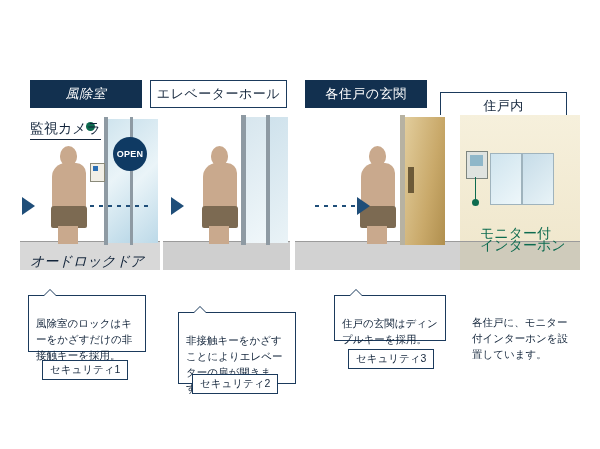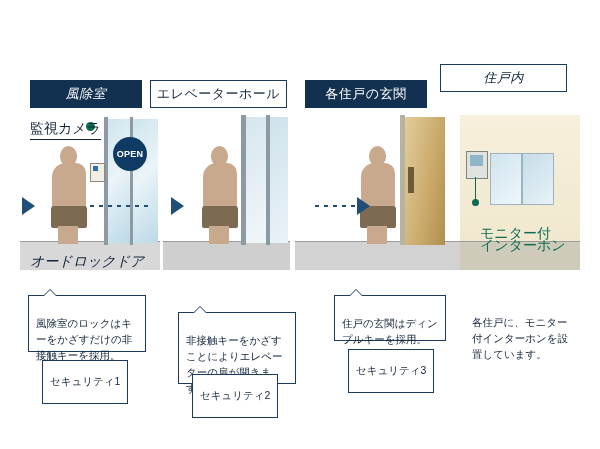--- a/index.html
+++ b/index.html
@@ -54,21 +54,21 @@
     position:absolute;top:-7px;left:14px;width:0;height:0;
     border-left:7px solid transparent;border-right:7px solid transparent;
     border-bottom:7px solid #1b3a5c;
   }
   .callout .pointer i{
     position:absolute;left:-6px;top:1px;width:0;height:0;
     border-left:6px solid transparent;border-right:6px solid transparent;
     border-bottom:6px solid #ffffff;
   }
   .seczone{position:absolute;border:1px solid #1b3a5c;background:#ffffff;
-    font-size:10.5px;color:#12243a;padding:14px 7px;white-space:nowrap;}
+    font-size:10.5px;color:#12243a;padding:2px 7px;white-space:nowrap;}
 
   
   .glass{position:absolute;background:linear-gradient(135deg,#cfe4ee 0%,#eaf4f8 45%,#bcd9e8 100%);}
   .frame{position:absolute;background:#8e9aa3;}
   .openbadge{
     position:absolute;width:34px;height:34px;border-radius:50%;
     background:#0f3a63;color:#fff;font-size:9px;font-weight:bold;
     display:flex;align-items:center;justify-content:center;letter-spacing:0.3px;
   }
   .reader{position:absolute;background:#f2efe6;border:1px solid #8a8a7a;}
@@ -81,21 +81,21 @@
 
   <div class="tab dark" style="left:30px;top:80px;width:110px;font-style:italic;">
     <span>風除室</span>
   </div>
   <div class="tab" style="left:150px;top:80px;width:135px;">
     <span>エレベーターホール</span>
   </div>
   <div class="tab dark" style="left:305px;top:80px;width:120px;">
     <span>各住戸の玄関</span>
   </div>
-  <div class="tab" style="left:440px;top:64px;width:125px;font-style:italic;">
+  <div class="tab" style="left:440px;top:92px;width:125px;">
     <span>住戸内</span>
   </div>
 
   <div class="scene">
 
     <div class="panel" style="left:0px;width:140px;background:#ffffff;">
       <div class="floor"></div>
       <div class="floorline"></div>
 
       <div class="frame" style="left:84px;top:2px;width:4px;height:128px;"></div>

